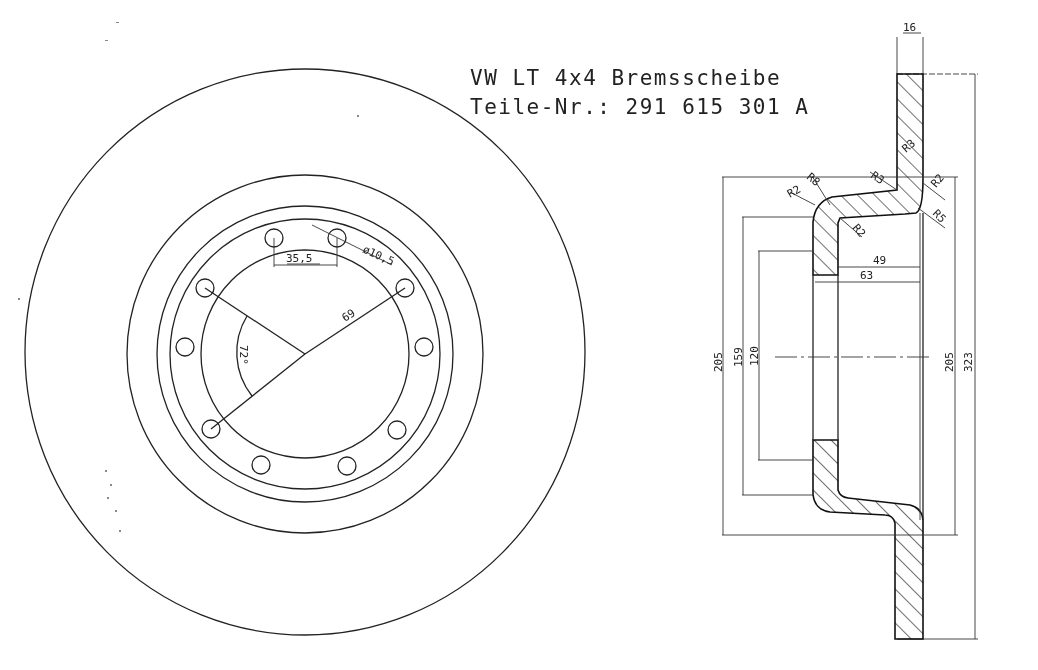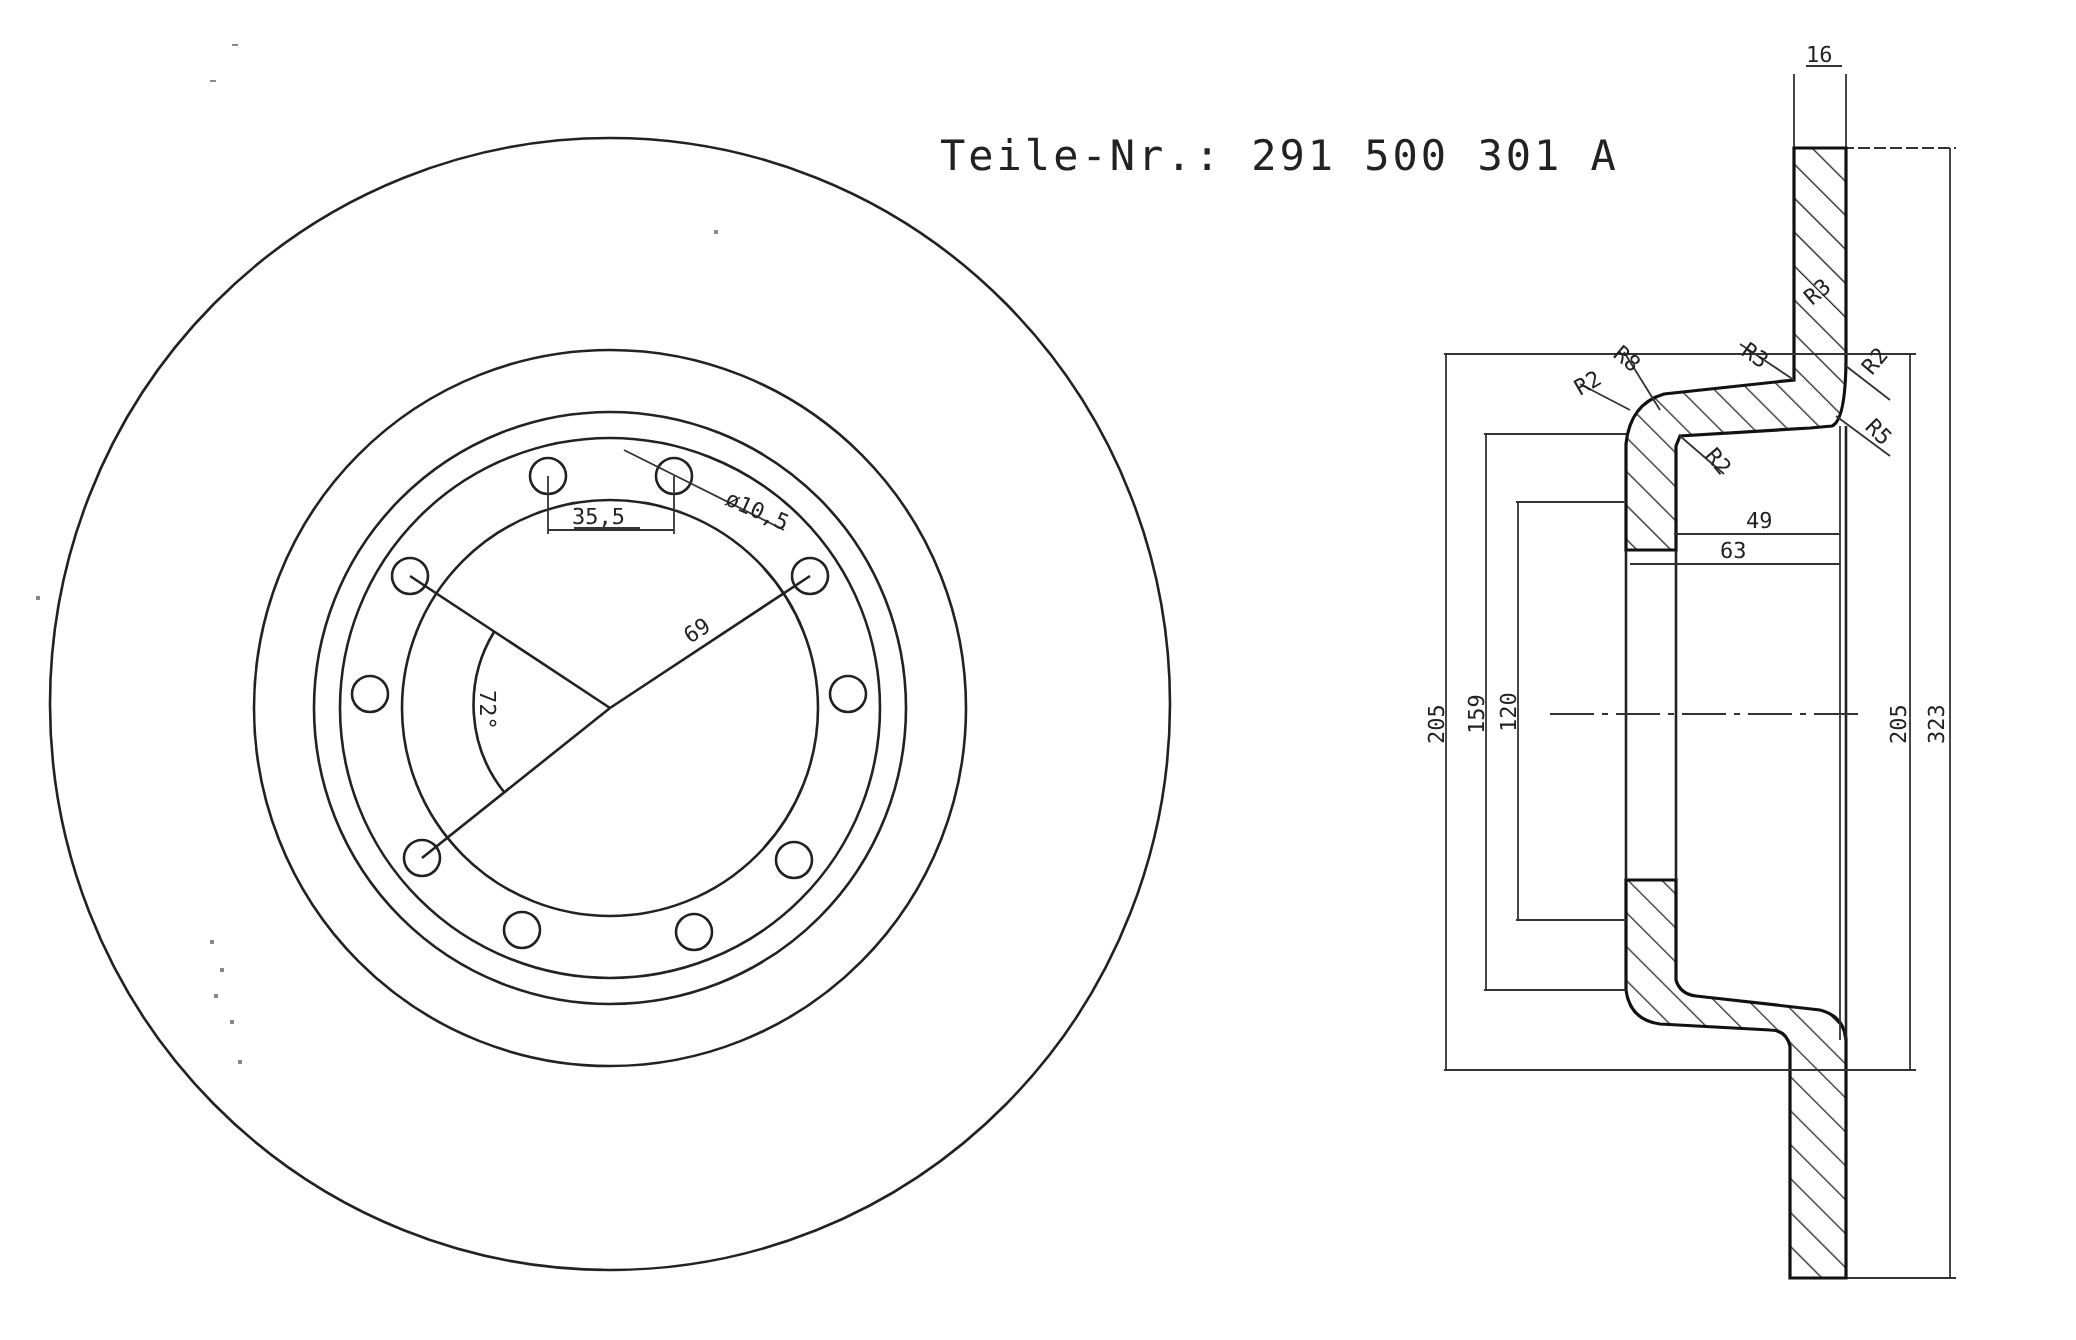--- a/index.html
+++ b/index.html
@@ -10,21 +10,22 @@
   svg text { font-family: "DejaVu Sans Mono", monospace; fill: #222; }
   .ln { stroke: #222; stroke-width: 1.3; fill: none; }
   .thin { stroke: #333; stroke-width: 0.9; fill: none; }
   .sect { stroke: #111; stroke-width: 1.6; fill: url(#hatch); }
   .dim-text { font-size: 11px; }
 </style>
 </head>
 <body>
 
 <div class="title-block">
-  <span class="title-line">Teile-Nr.: 291 500 301 A</span>
+  <span class="title-line">VW LT 4x4 Bremsscheibe</span>
+  <span class="title-line">Teile-Nr.: 291 615 301 A</span>
 </div>
 
 <svg id="drawing" viewBox="0 0 1038 670" xmlns="http://www.w3.org/2000/svg">
   <defs>
     <pattern id="hatch" patternUnits="userSpaceOnUse" width="12" height="12" patternTransform="rotate(-45)">
       <line x1="0" y1="0" x2="0" y2="12" stroke="#222" stroke-width="1.3"></line>
     </pattern>
   </defs>
 
   <g>

